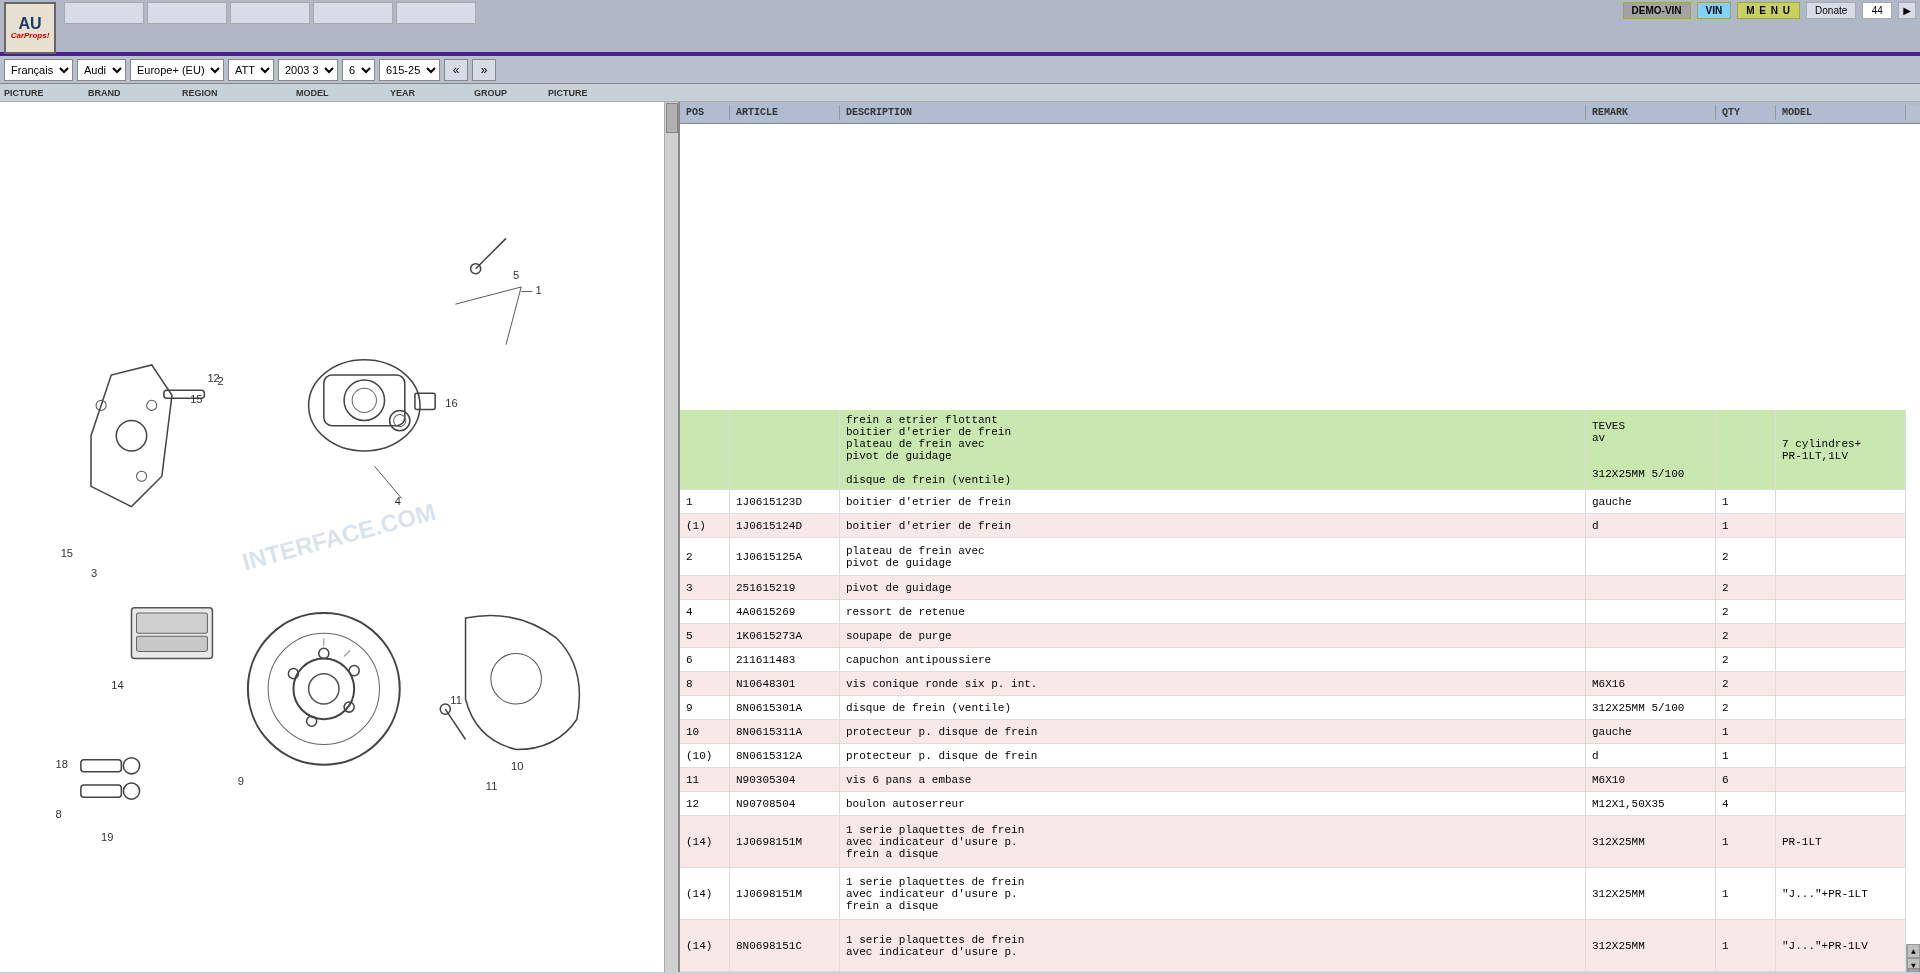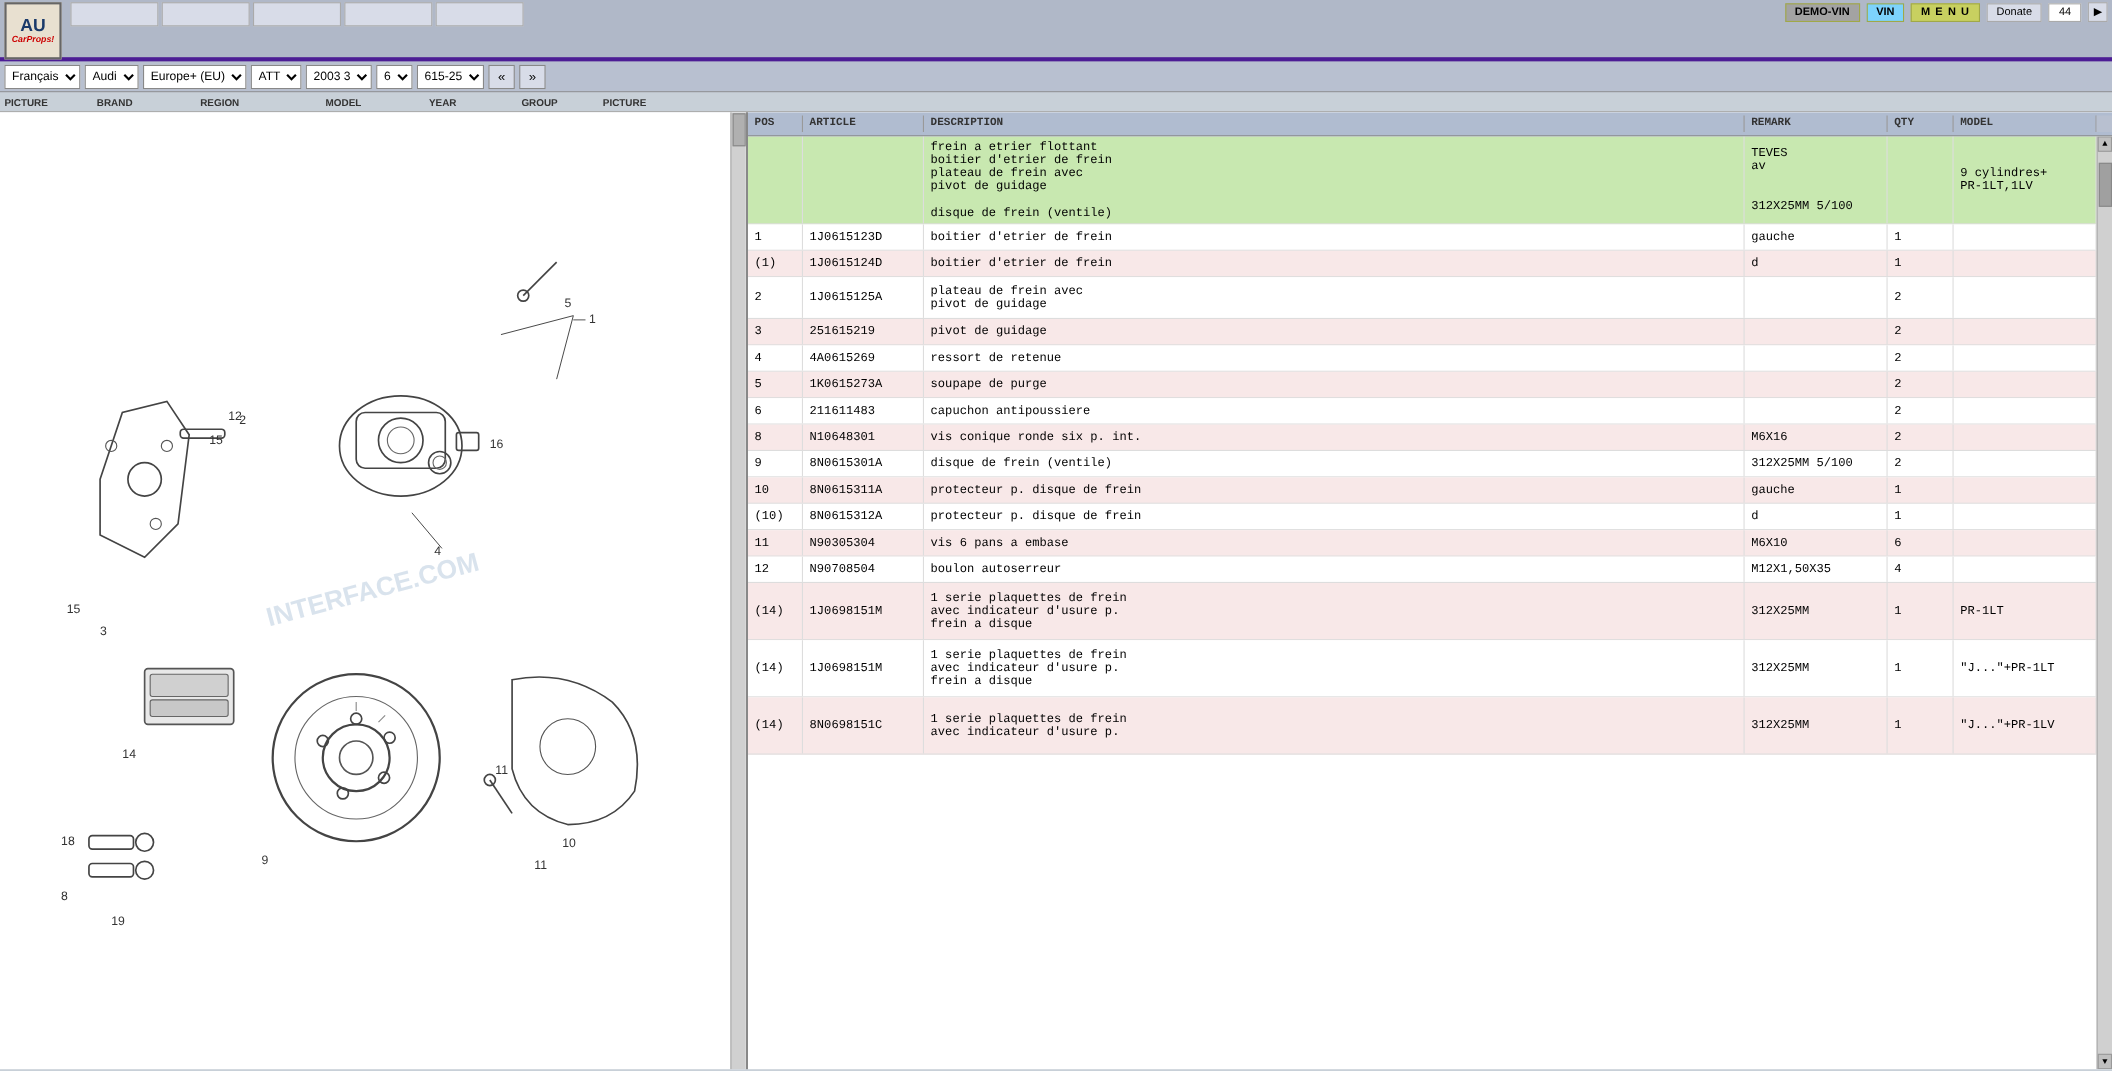--- a/index.html
+++ b/index.html
@@ -267,20 +267,21 @@
       border: 1px solid #888;
       position: absolute;
       top: 10px;
       left: 1px;
     }
 
     .table-wrapper {
       display: flex;
       flex: 1;
       overflow: hidden;
+      align-items: flex-end;
     }
   </style>
 </head>
 <body>
 
 <div class="top-header">
   <div class="logo-box">
     <div class="logo-inner">
       <div class="logo-au">AU</div>
       <div class="logo-sub">CarProps!</div>
@@ -479,21 +480,21 @@
           </div>
           <div class="table-cell description-cell">
             <span>TEVES</span>
             <span>av</span>
             <span>&nbsp;</span>
             <span>&nbsp;</span>
             <span>312X25MM 5/100</span>
           </div>
           <div class="table-cell"></div>
           <div class="table-cell description-cell">
-            <span>9 cylindres+</span>
+            <span>7 cylindres+</span>
             <span>PR-1LT,1LV</span>
           </div>
         </div>
 
         <div class="table-row white-row">
           <div class="table-cell">1</div>
           <div class="table-cell">1J0615123D</div>
           <div class="table-cell">boitier d'etrier de frein</div>
           <div class="table-cell">gauche</div>
           <div class="table-cell">1</div>

